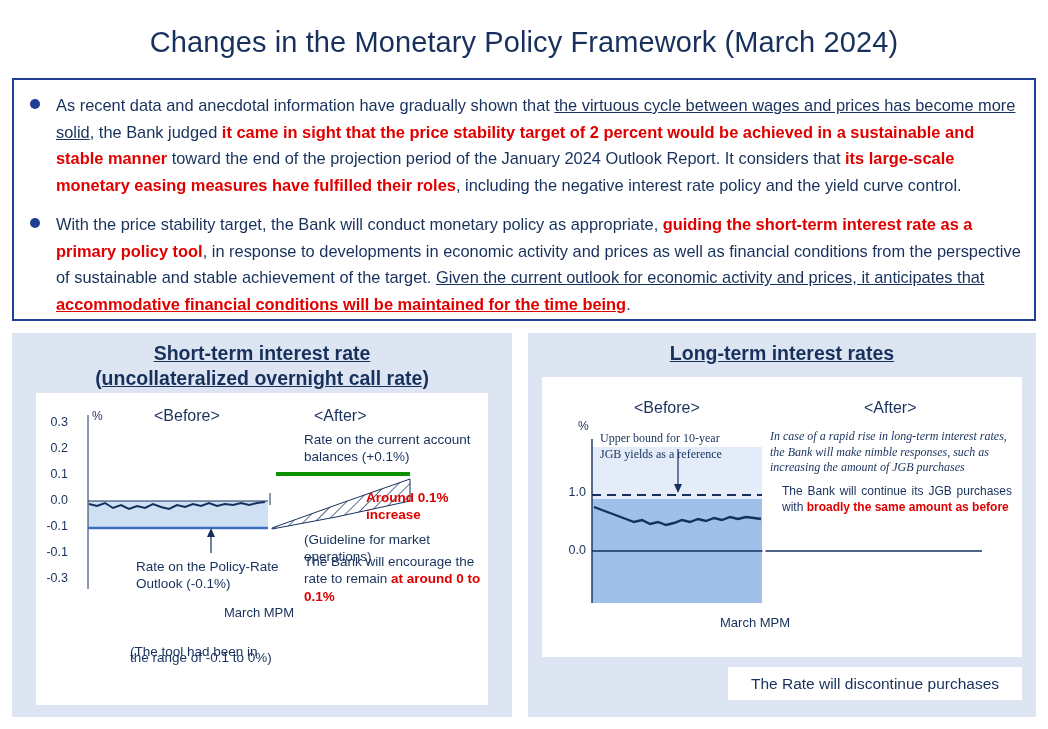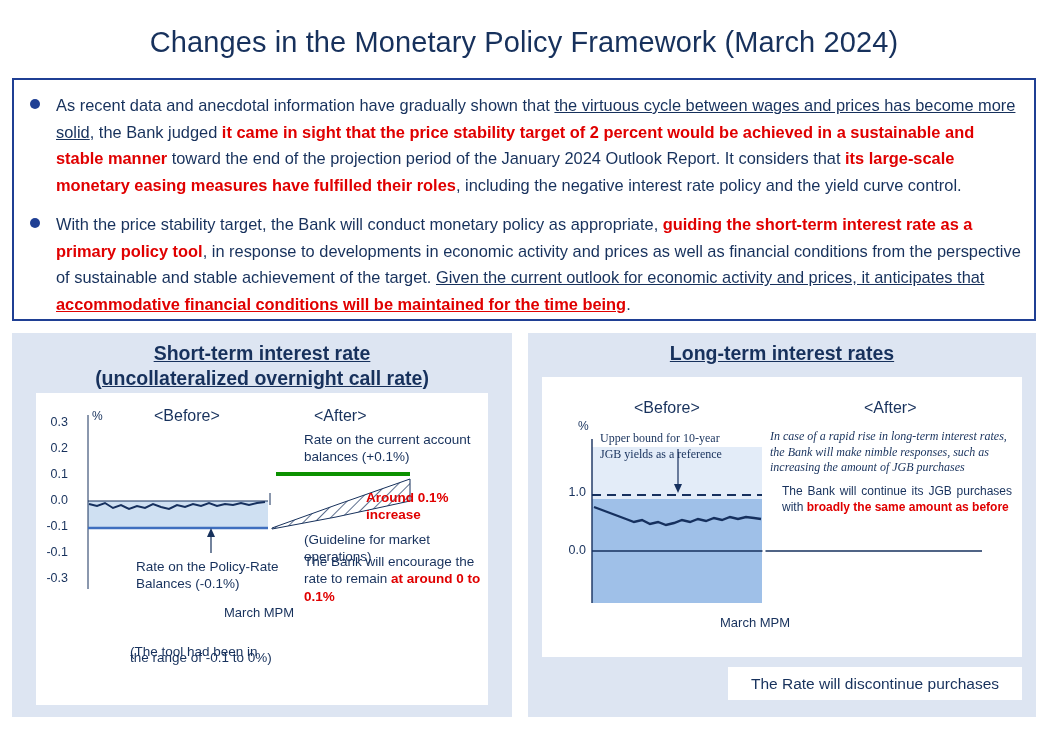--- a/index.html
+++ b/index.html
@@ -247,21 +247,21 @@
 
         <line x1="234" y1="100" x2="234" y2="112" stroke="#17315c" stroke-width="1"></line>
       </svg>
 
       <div class="note" style="left:268px; top:38px; width:180px;">Rate on the current account balances (+0.1%)</div>
       <div class="note redbold" style="left:330px; top:96px;">Around 0.1% increase</div>
       <div class="note" style="left:268px; top:138px;">(Guideline for market operations)</div>
       <div class="note" style="left:268px; top:160px; width:184px;">
         <span>The Bank will encourage the rate to remain </span><span class="redbold">at around 0 to 0.1%</span>
       </div>
-      <div class="note" style="left:100px; top:165px; width:150px;">Rate on the Policy-Rate Balances (-0.1%)</div>
+      <div class="note" style="left:100px; top:165px; width:150px;">Rate on the Policy-Rate Outlook (-0.1%)</div>
       <div class="mpm" style="left:188px; top:212px;">March MPM</div>
       <div class="note" style="left:94px; top:250px;">(The tool had been in</div>
       <div class="note" style="left:94px; top:256px;">the range of -0.1 to 0%)</div>
 
     </div>
   </div>
 
   <div class="right-panel">
     <div class="panel-head">Long-term interest rates</div>
 

